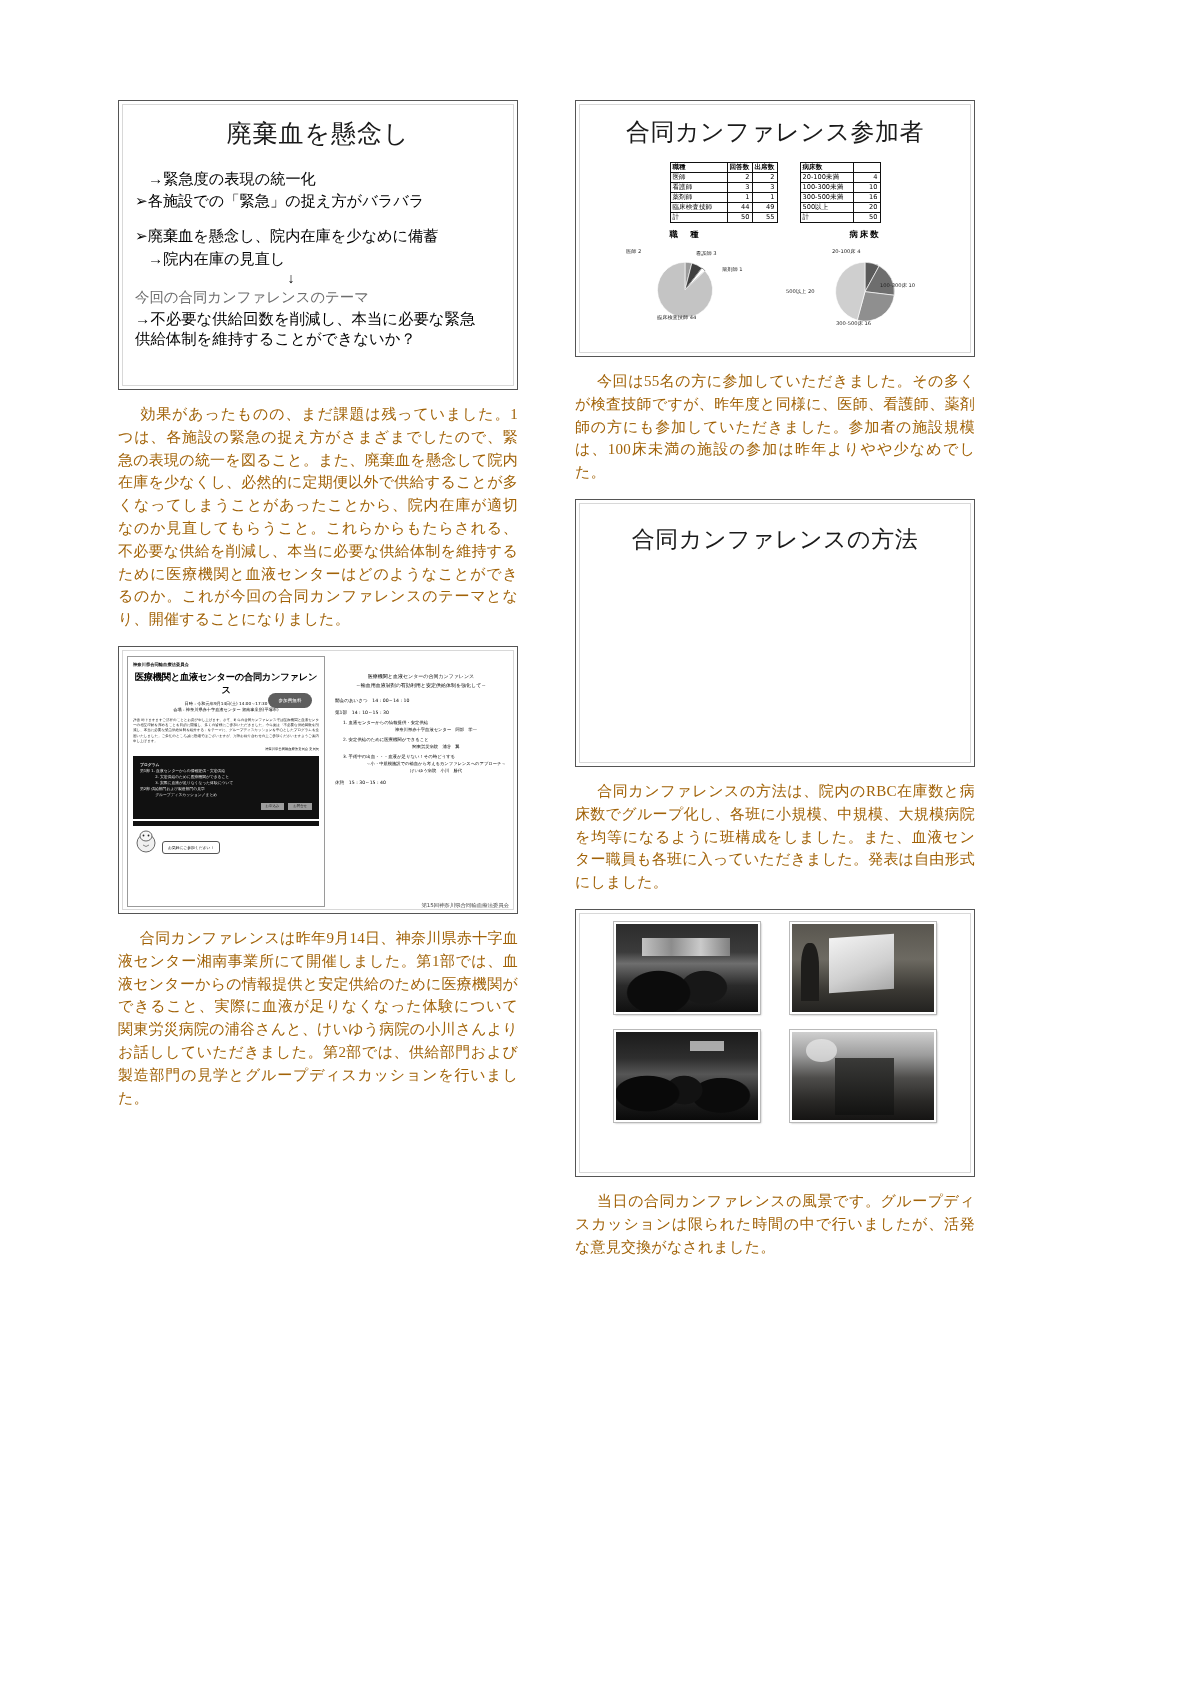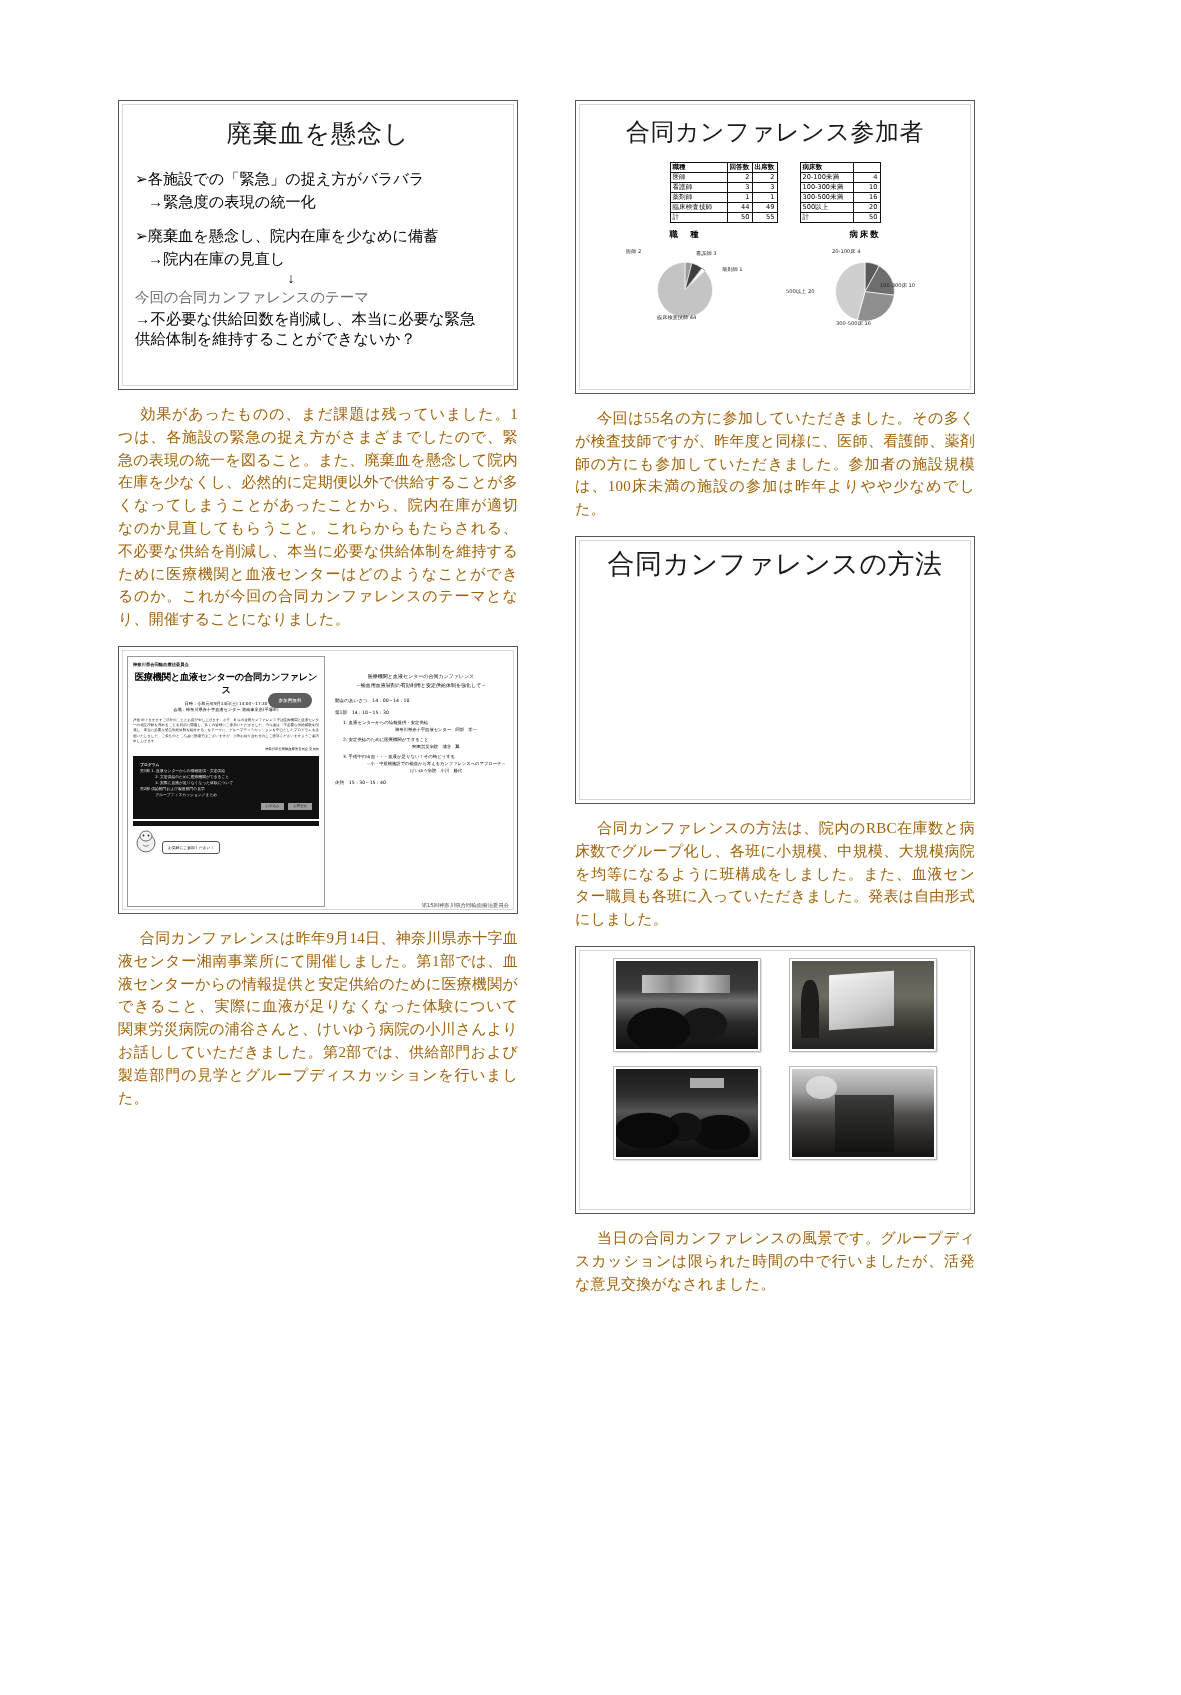--- a/index.html
+++ b/index.html
@@ -81,21 +81,21 @@
   #slide1 .slide-title { font-size: 25px; margin-top: 16px; letter-spacing: 1px; }
   #s1-body { margin: 18px 0 0 16px; font-size: 15.2px; line-height: 1.42; }
   #s1-body .l { white-space: nowrap; }
   #s1-body .gap { height: 13px; }
   #s1-body .indent { padding-left: 13px; }
   #s1-down { text-align: center; font-size: 14px; line-height: 1; margin: 3px 0 1px 0; padding-right: 70px; }
   #s1-theme { color: #6d6d6d; font-size: 14.4px; margin-top: 1px; }
   #s1-concl { font-size: 15.4px; line-height: 1.3; margin-top: 1px; }
 
   
-  #slide2 { width: 400px; height: 294px; }
+  #slide2 { width: 400px; height: 257px; }
   #slide2 .slide-title { font-size: 24px; margin-top: 15px; letter-spacing: 0.5px; }
   .s2-tables { display: flex; justify-content: center; gap: 22px; margin-top: 14px; }
   table.mini {
     border-collapse: collapse;
     font-family: "DejaVu Sans", "Liberation Sans", sans-serif;
     font-size: 6.6px;
     color: #000;
   }
   table.mini td, table.mini th {
     border: 1px solid #111;
@@ -150,21 +150,21 @@
   .fl-base { height: 5px; background: #111; margin-top: 2px; }
   .fl-mascot { display: flex; align-items: flex-end; gap: 3px; margin-top: 4px; }
   .balloon { border: 1px solid #555; border-radius: 3px; font-size: 3.8px; padding: 3px 5px; font-family: "DejaVu Sans", sans-serif; }
   .fr-title { font-size: 5.0px; text-align: center; font-family: "DejaVu Sans", sans-serif; line-height: 1.9; }
   .fr-line { font-size: 4.6px; font-family: "DejaVu Sans", sans-serif; margin-top: 7px; }
   .fr-item { font-size: 4.4px; font-family: "DejaVu Sans", sans-serif; margin-top: 5px; padding-left: 8px; }
   .fr-sub { font-size: 4.3px; font-family: "DejaVu Sans", sans-serif; text-align: center; margin-top: 2px; padding-left: 30px; }
 
   
   #slide4 { width: 400px; height: 268px; }
-  #slide4 .slide-title { font-size: 27px; margin-top: 9px; letter-spacing: 0.5px; }
+  #slide4 .slide-title { font-size: 23px; margin-top: 24px; letter-spacing: 0.5px; }
   #s4-body { margin: 20px 0 0 17px; font-size: 15.3px; line-height: 1.45; font-weight: bold; }
   #s4-body .blk { margin-bottom: 22px; }
   #s4-body .indent { padding-left: 14px; }
 
   
   #slide5 { width: 400px; height: 268px; }
   #slide5 .slide-title { font-size: 23px; margin-top: 12px; }
   .photo-grid { display: grid; grid-template-columns: 1fr 1fr; gap: 16px 30px; padding: 12px 38px 0 38px; }
   .photo { height: 88px; border: 2px solid #fff; outline: 1px solid #b9b9b9; box-shadow: 1px 1px 2px rgba(0,0,0,.35); position: relative; overflow: hidden; }
   .ph1 { background:
@@ -189,22 +189,22 @@
 <body>
 
 <div id="page">
 
   <div class="col" id="col-left">
 
     <div class="slide" id="slide1">
       <div class="slide-inner">
         <div class="slide-title">廃棄血を懸念し</div>
         <div id="s1-body">
+          <div class="l indent">→緊急度の表現の統一化</div>
           <div class="l"><span class="bullet">➢</span><span>各施設での「緊急」の捉え方がバラバラ</span></div>
-          <div class="l indent">→緊急度の表現の統一化</div>
           <div class="gap"></div>
           <div class="l"><span class="bullet">➢</span><span>廃棄血を懸念し、院内在庫を少なめに備蓄</span></div>
           <div class="l indent">→院内在庫の見直し</div>
           <div id="s1-down">↓</div>
           <div id="s1-theme">今回の合同カンファレンスのテーマ</div>
           <div id="s1-concl">
             <div>→不必要な供給回数を削減し、本当に必要な緊急</div>
             <div>供給体制を維持することができないか？</div>
           </div>
         </div>

